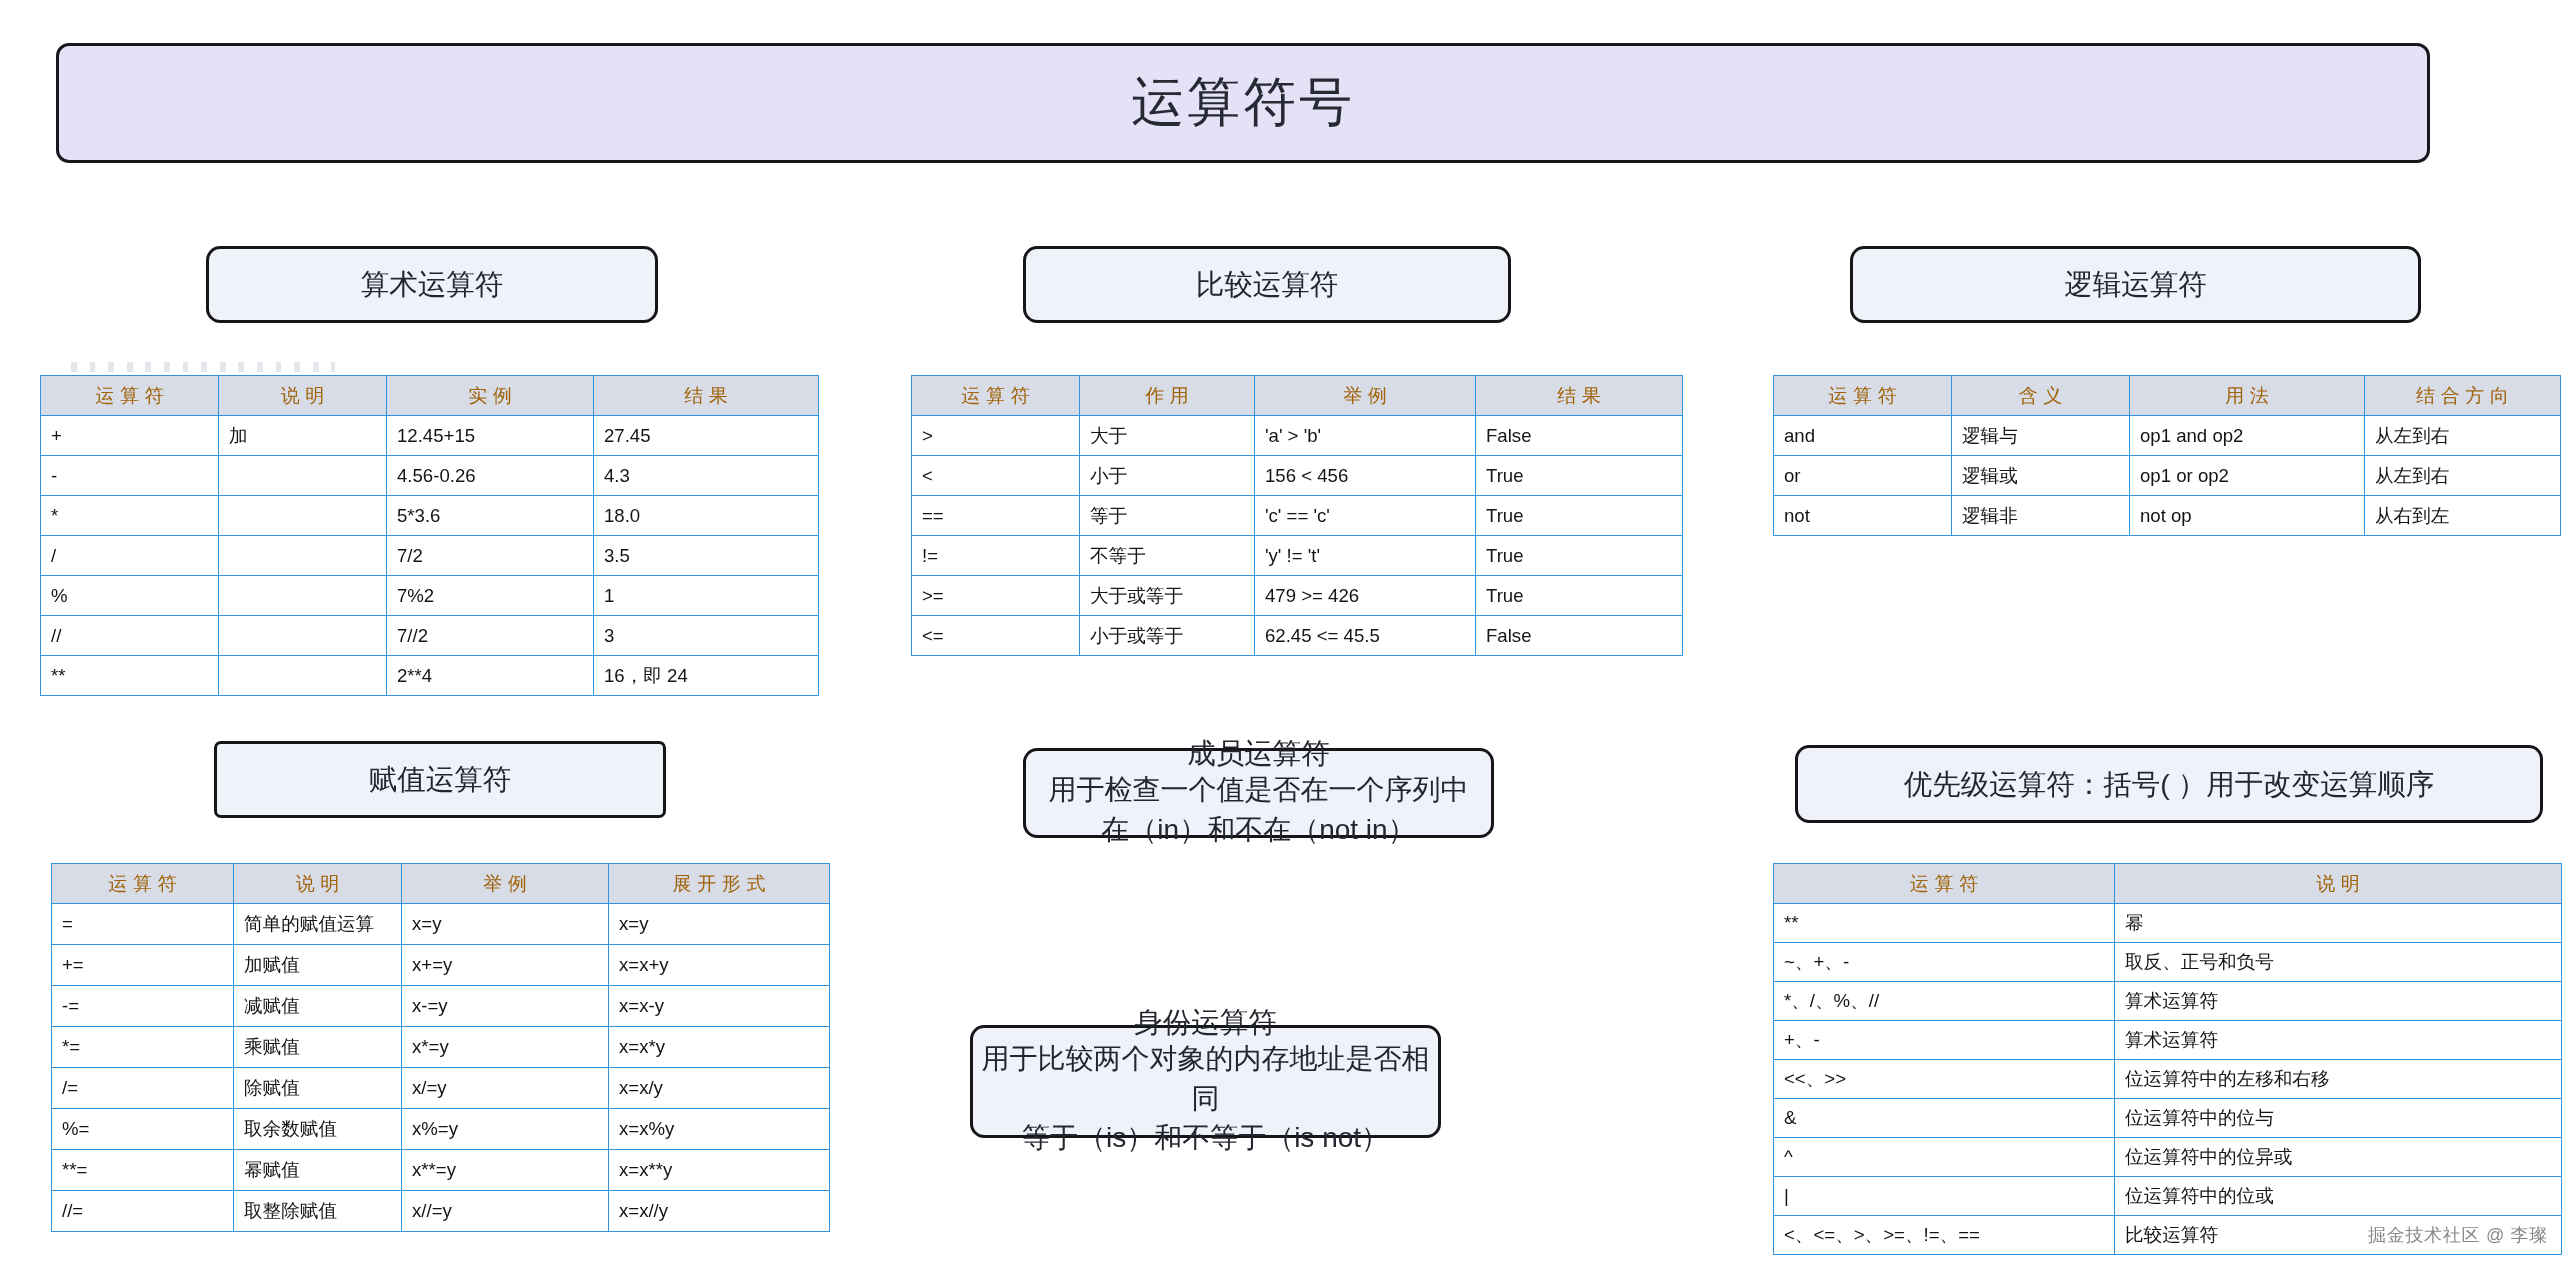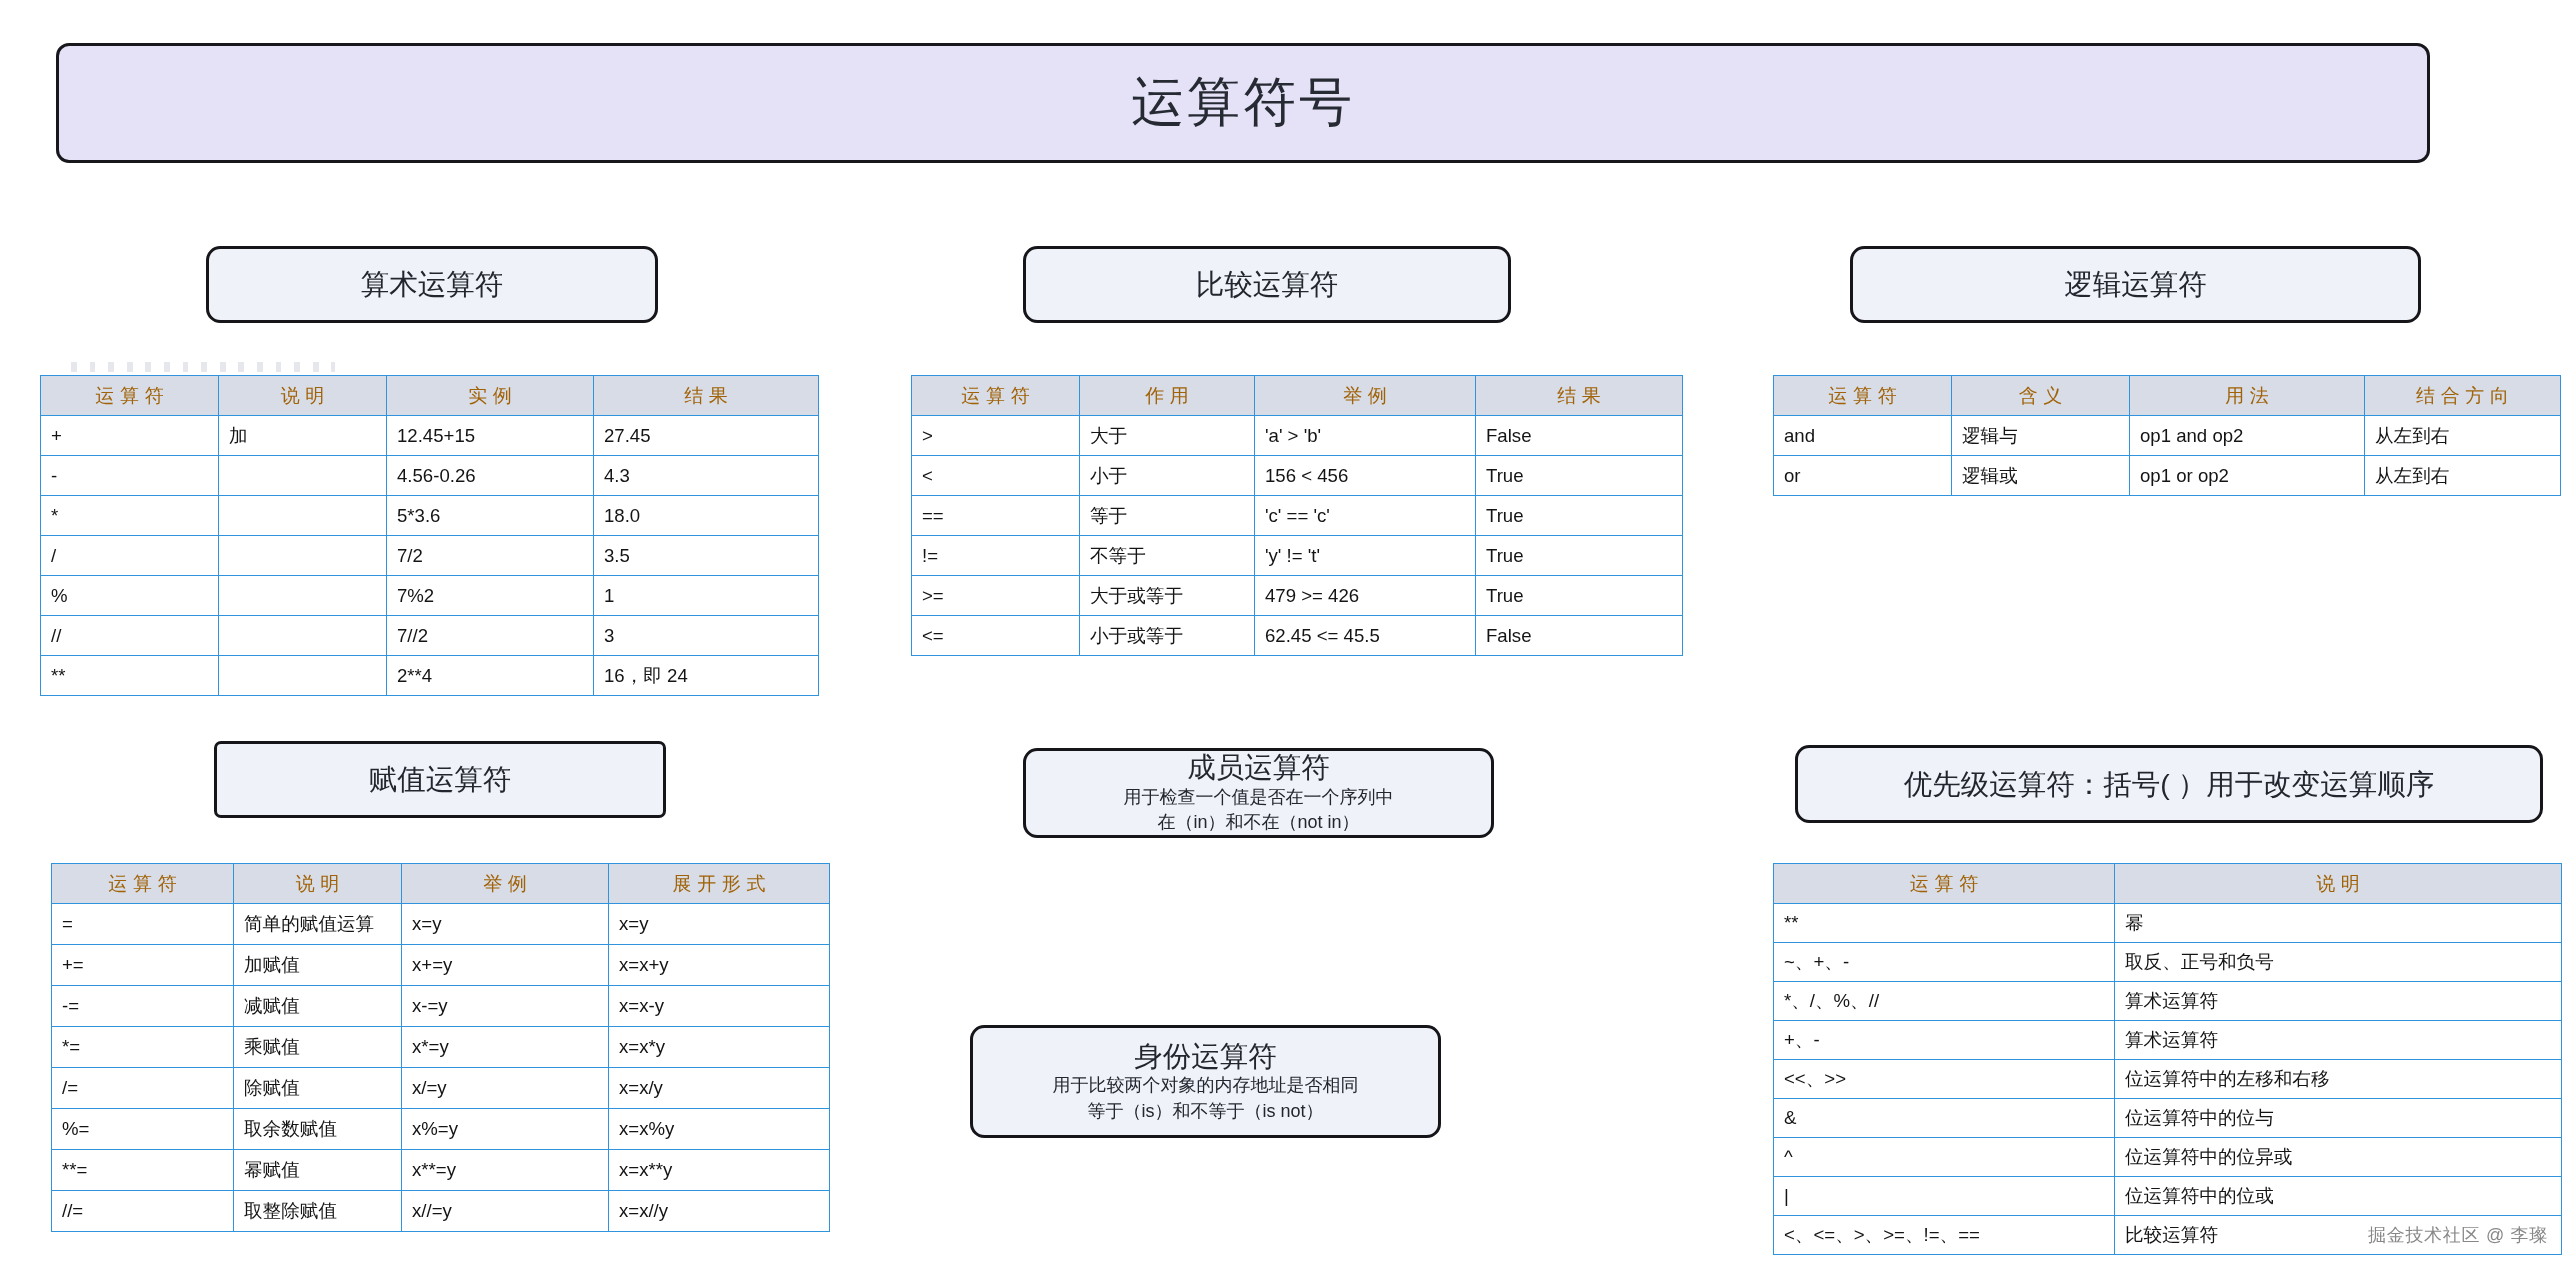--- a/index.html
+++ b/index.html
@@ -49,21 +49,21 @@
     align-items: center;
     justify-content: center;
     text-align: center;
     color: #23262e;
   }
   .sec-box .sec-title {
     font-size: 28.5px;
     line-height: 1.2;
   }
   .sec-box .sec-sub {
-    font-size: 18px;
+    font-size: 28px;
     line-height: 1.42;
   }
   .sec-box.wide .sec-title { font-size: 28.5px; }
 
   
   #box-arith     { left: 206px;  top: 246px;  width: 452px;  height: 77px; }
   #box-compare   { left: 1023px; top: 246px;  width: 488px;  height: 77px; }
   #box-logic     { left: 1850px; top: 246px;  width: 571px;  height: 77px; }
   #box-assign    { left: 214px;  top: 741px; width: 452px;  height: 77px; border-radius: 7px; }
   #box-member    { left: 1023px; top: 748px; width: 471px;  height: 90px; }
@@ -335,20 +335,26 @@
         <td>逻辑与</td>
         <td>op1 and op2</td>
         <td>从左到右</td>
       </tr>
       <tr>
         <td>or</td>
         <td>逻辑或</td>
         <td>op1 or op2</td>
         <td>从左到右</td>
       </tr>
+      <tr>
+        <td>not</td>
+        <td>逻辑非</td>
+        <td>not op</td>
+        <td>从右到左</td>
+      </tr>
     </tbody>
 </table>
 
 <table class="sheet" id="tbl-assign">
   <colgroup>
       <col>
       <col>
       <col>
       <col>
     </colgroup>

